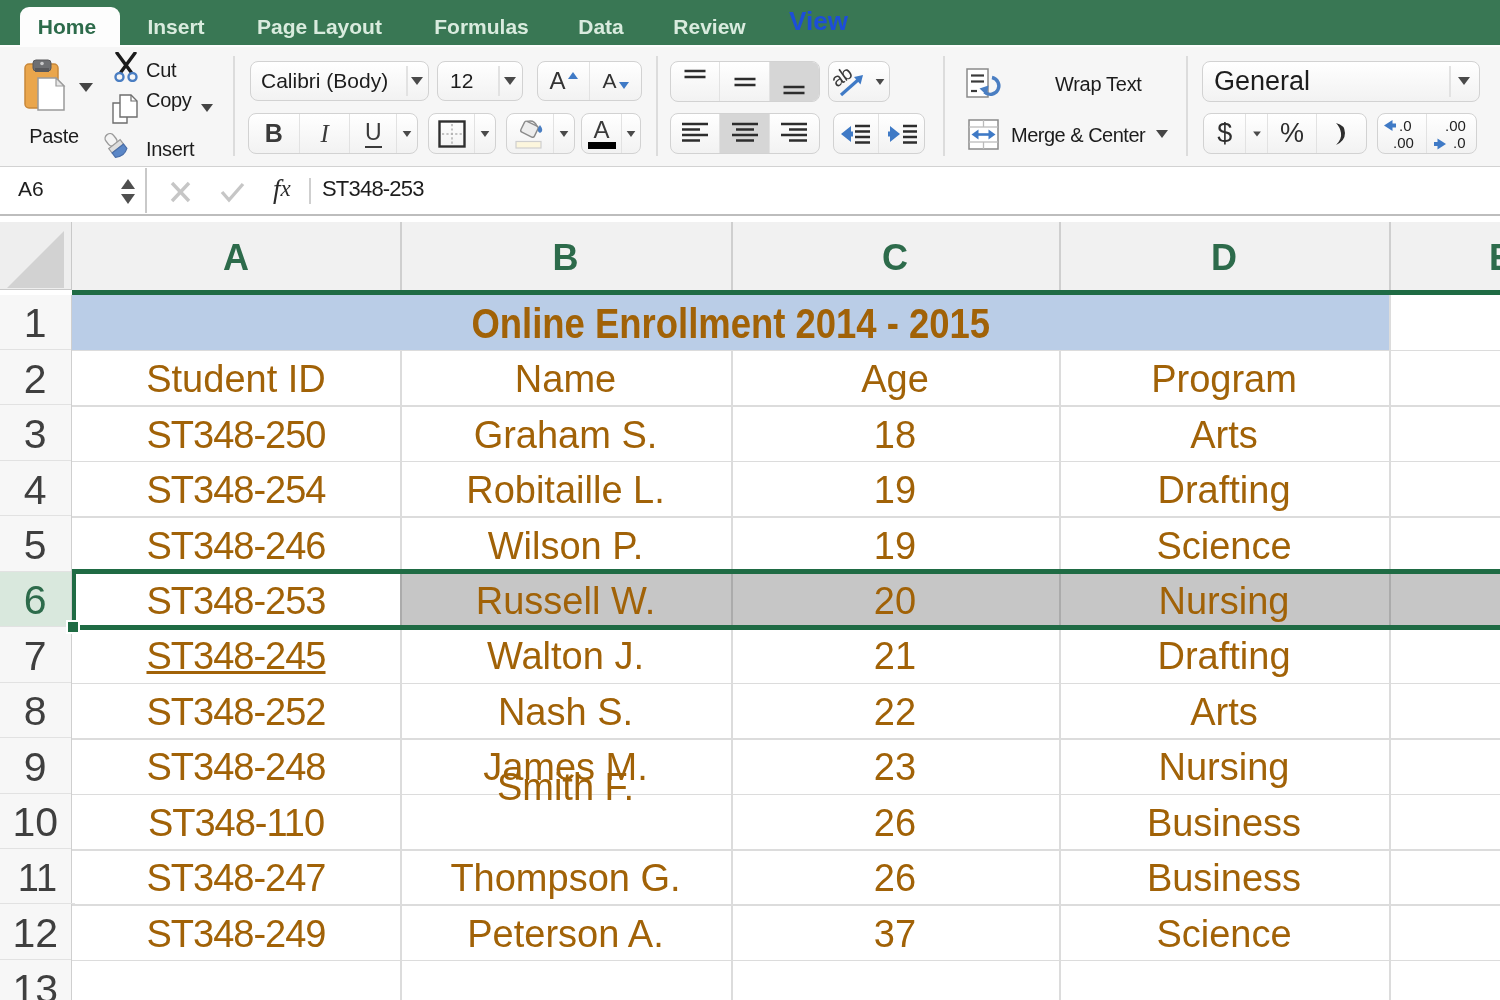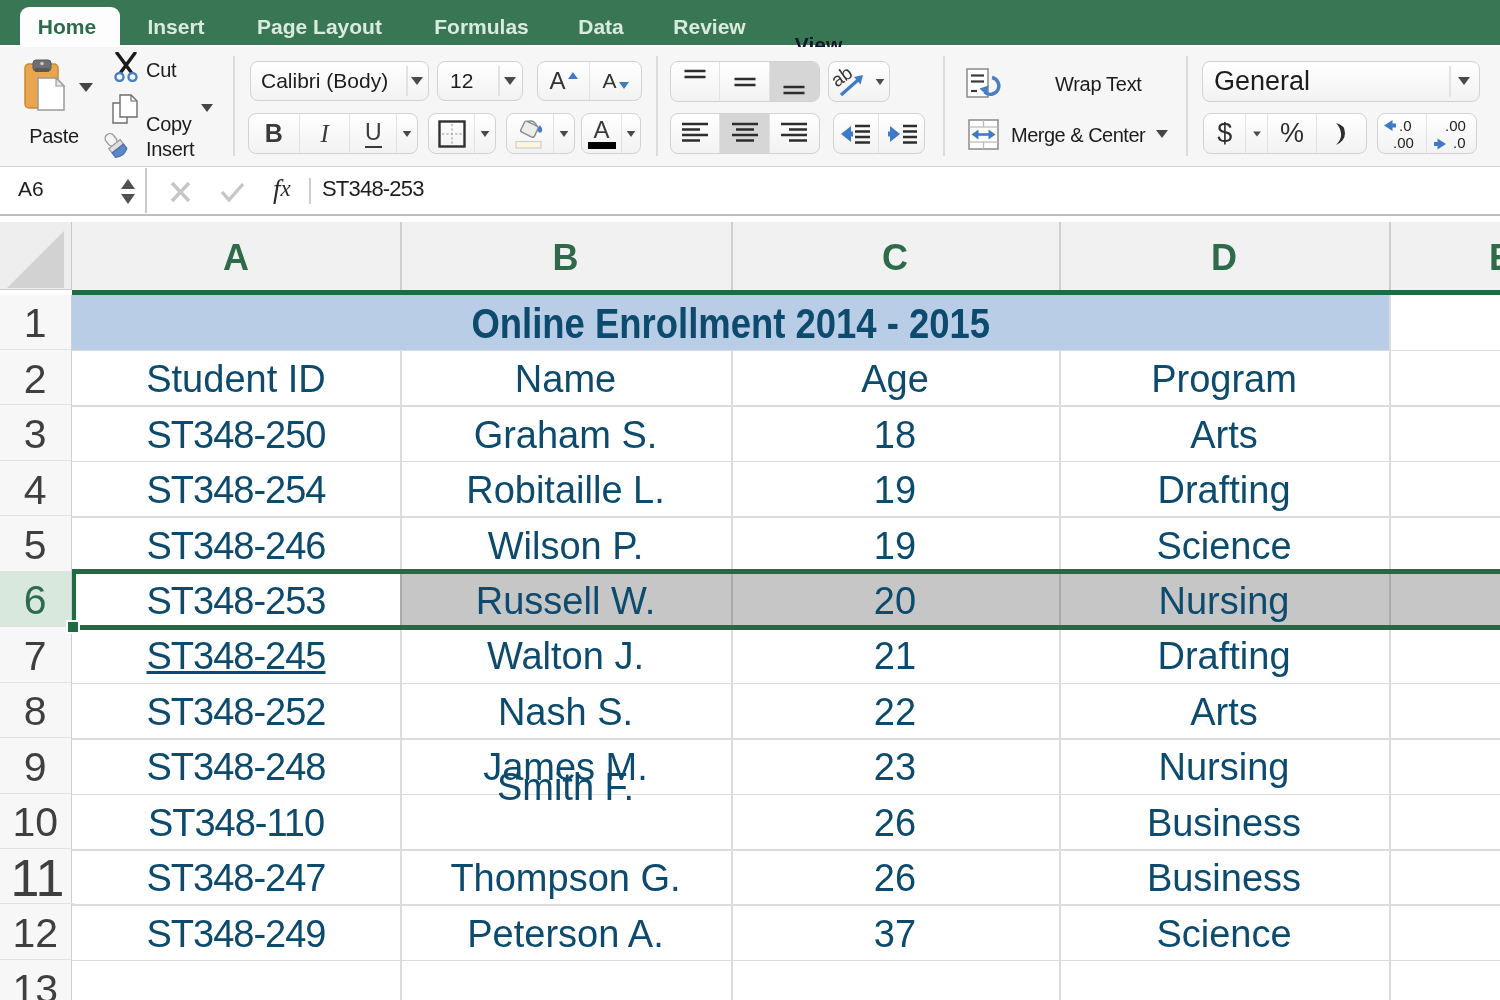--- a/index.html
+++ b/index.html
@@ -2,35 +2,35 @@
 <html><head><meta charset="utf-8"><style>
 *{margin:0;padding:0;box-sizing:border-box}
 html,body{width:1500px;height:1000px;overflow:hidden;background:#fff;
  font-family:"Liberation Sans",sans-serif;}
 .a{position:absolute}
 .btn{position:absolute;background:linear-gradient(#ffffff,#f2f2f2);border:1.5px solid #d2d2d2;border-radius:8px}
 .seg{position:absolute;display:flex;background:linear-gradient(#ffffff,#f2f2f2);border:1.5px solid #d2d2d2;border-radius:8px;overflow:hidden}
 .seg>div{display:flex;align-items:center;justify-content:center;border-right:1.5px solid #e2e2e2;height:100%}
 .seg>div:last-child{border-right:none}
 .sel{background:#d6d6d6}
-.cellv{position:absolute;display:flex;align-items:center;justify-content:center;color:#0c4a6e;font-size:38px;white-space:nowrap;padding-top:4px}
+.cellv{position:absolute;display:flex;align-items:center;justify-content:center;color:#a16207;font-size:38px;white-space:nowrap;padding-top:4px}
 .car{width:0;height:0;border-left:6px solid transparent;border-right:6px solid transparent;border-top:8px solid #4a4a4a}
 .rlab{position:absolute;color:#1c1c1c;font-size:20px;letter-spacing:-0.3px}
 </style></head><body>
 
 <div class="a" style="left:0;top:0;width:1500px;height:44.5px;background:#397754"></div>
 <div class="a" style="left:0;top:44.5px;width:1500px;height:3px;background:#fdfdfd"></div>
 <div class="a" style="left:20px;top:7px;width:100px;height:40px;background:#fdfdfd;border-radius:9px 9px 0 0"></div>
 <div class="a" style="left:-53px;top:6px;width:240px;height:41px;display:flex;align-items:center;justify-content:center;color:#2d6b4b;font-size:21px;font-weight:600">Home</div>
 <div class="a" style="left:56px;top:6px;width:240px;height:41px;display:flex;align-items:center;justify-content:center;color:#d9ebde;font-size:21px;font-weight:600">Insert</div>
 <div class="a" style="left:199.5px;top:6px;width:240px;height:41px;display:flex;align-items:center;justify-content:center;color:#d9ebde;font-size:21px;font-weight:600">Page Layout</div>
 <div class="a" style="left:361.5px;top:6px;width:240px;height:41px;display:flex;align-items:center;justify-content:center;color:#d9ebde;font-size:21px;font-weight:600">Formulas</div>
 <div class="a" style="left:481px;top:6px;width:240px;height:41px;display:flex;align-items:center;justify-content:center;color:#d9ebde;font-size:21px;font-weight:600">Data</div>
 <div class="a" style="left:589.5px;top:6px;width:240px;height:41px;display:flex;align-items:center;justify-content:center;color:#d9ebde;font-size:21px;font-weight:600">Review</div>
-<div class="a" style="left:698.5px;top:24px;width:240px;height:41px;display:flex;align-items:center;justify-content:center;color:#0f172a;font-size:21px;font-weight:600">View</div>
+<div class="a" style="left:698.5px;top:1px;width:240px;height:41px;display:flex;align-items:center;justify-content:center;color:#1d4ed8;font-size:26px;font-weight:600">View</div>
 <div class="a" style="left:0;top:47px;width:1500px;height:119.5px;background:#f6f6f6;border-bottom:1.5px solid #d2d2d2"></div>
 <div class="a" style="left:233px;top:56px;width:1.5px;height:100px;background:#dcdcdc"></div>
 <div class="a" style="left:656px;top:56px;width:1.5px;height:100px;background:#dcdcdc"></div>
 <div class="a" style="left:943px;top:56px;width:1.5px;height:100px;background:#dcdcdc"></div>
 <div class="a" style="left:1186px;top:56px;width:1.5px;height:100px;background:#dcdcdc"></div>
 <svg class="a" style="left:24px;top:57px" width="44" height="56" viewBox="0 0 44 56">
 <rect x="1" y="7" width="33" height="44" rx="4" fill="#eaa64c" stroke="#c8883a" stroke-width="1.5"></rect>
 <rect x="9" y="3" width="18" height="11" rx="3" fill="#6e6f72" stroke="#58585b" stroke-width="1"></rect>
 <circle cx="18" cy="6.5" r="1.8" fill="#c9c9cb"></circle>
 <rect x="11" y="11" width="14" height="4" fill="#58585b"></rect>
@@ -44,21 +44,21 @@
 <line x1="23" y1="1" x2="9" y2="20" stroke="#1b1b1b" stroke-width="3.4" stroke-linecap="round"></line>
 <circle cx="7.5" cy="25" r="4.0" fill="none" stroke="#4a7ec2" stroke-width="2.4"></circle>
 <circle cx="20.5" cy="25" r="4.0" fill="none" stroke="#4a7ec2" stroke-width="2.4"></circle>
 </svg>
 <div class="a rlab" style="left:146px;top:59px">Cut</div>
 <svg class="a" style="left:112px;top:94px" width="26" height="30" viewBox="0 0 26 30">
 <path d="M1 9 h14 v20 h-14 z" fill="#fff" stroke="#6e6e6e" stroke-width="1.4"></path>
 <path d="M8 1 h11 l6 6 v16 h-17 z" fill="#fff" stroke="#6e6e6e" stroke-width="1.4"></path>
 <path d="M19 1 v6 h6" fill="none" stroke="#6e6e6e" stroke-width="1.2"></path>
 </svg>
-<div class="a rlab" style="left:146px;top:113px">Copy</div>
+<div class="a rlab" style="left:146px;top:89px">Copy</div>
 <div class="a" style="left:201px;top:104px;width:0;height:0;border-left:6px solid transparent;border-right:6px solid transparent;border-top:8px solid #454545"></div>
 <svg class="a" style="left:104px;top:131px" width="42" height="32" viewBox="0 0 42 32">
 <g transform="rotate(-38 17 22)">
 <rect x="12.5" y="-1" width="9.5" height="13" rx="4.5" fill="#f4f4f4" stroke="#9a9a9a" stroke-width="1.4"></rect>
 <rect x="10" y="11" width="14.5" height="5.5" fill="#dedede" stroke="#9a9a9a" stroke-width="1.2"></rect>
 <path d="M10 16.5 h14.5 v5.5 q-7.2 5 -14.5 0 z" fill="#5b87c7" stroke="#4a6ea8" stroke-width="1.2"></path>
 </g>
   </svg>
 <div class="a rlab" style="left:146px;top:138px">Insert</div>
 <div class="btn" style="left:250px;top:61px;width:179px;height:40px"></div>
@@ -289,21 +289,21 @@
 <div class="a" style="left:0;top:294.5px;width:70.5px;height:55.45px;border-bottom:1.5px solid #e2e2e2;display:flex;align-items:center;justify-content:center;color:#3f3f3f;font-size:41px;padding-top:4px">1</div>
 <div class="a" style="left:0;top:349.95px;width:70.5px;height:55.45px;border-bottom:1.5px solid #e2e2e2;display:flex;align-items:center;justify-content:center;color:#3f3f3f;font-size:41px;padding-top:4px">2</div>
 <div class="a" style="left:0;top:405.4px;width:70.5px;height:55.45px;border-bottom:1.5px solid #e2e2e2;display:flex;align-items:center;justify-content:center;color:#3f3f3f;font-size:41px;padding-top:4px">3</div>
 <div class="a" style="left:0;top:460.85px;width:70.5px;height:55.45px;border-bottom:1.5px solid #e2e2e2;display:flex;align-items:center;justify-content:center;color:#3f3f3f;font-size:41px;padding-top:4px">4</div>
 <div class="a" style="left:0;top:516.3px;width:70.5px;height:55.45px;border-bottom:1.5px solid #e2e2e2;display:flex;align-items:center;justify-content:center;color:#3f3f3f;font-size:41px;padding-top:4px">5</div>
 <div class="a" style="left:0;top:571.75px;width:70.5px;height:55.45px;border-bottom:1.5px solid #e2e2e2;background:#d9e8dd;display:flex;align-items:center;justify-content:center;color:#2d6b4b;font-size:41px;padding-top:4px">6</div>
 <div class="a" style="left:0;top:627.2px;width:70.5px;height:55.45px;border-bottom:1.5px solid #e2e2e2;display:flex;align-items:center;justify-content:center;color:#3f3f3f;font-size:41px;padding-top:4px">7</div>
 <div class="a" style="left:0;top:682.6500000000001px;width:70.5px;height:55.45px;border-bottom:1.5px solid #e2e2e2;display:flex;align-items:center;justify-content:center;color:#3f3f3f;font-size:41px;padding-top:4px">8</div>
 <div class="a" style="left:0;top:738.1px;width:70.5px;height:55.45px;border-bottom:1.5px solid #e2e2e2;display:flex;align-items:center;justify-content:center;color:#3f3f3f;font-size:41px;padding-top:4px">9</div>
 <div class="a" style="left:0;top:793.55px;width:70.5px;height:55.45px;border-bottom:1.5px solid #e2e2e2;display:flex;align-items:center;justify-content:center;color:#3f3f3f;font-size:41px;padding-top:4px">10</div>
-<div class="a" style="left:0;top:849.0px;width:75px;height:55.45px;border-bottom:1.5px solid #e2e2e2;display:flex;align-items:center;justify-content:center;color:#3f3f3f;font-size:52px;padding-top:4px">11</div>
+<div class="a" style="left:0;top:849.0px;width:75px;height:55.45px;border-bottom:1.5px solid #e2e2e2;display:flex;align-items:center;justify-content:center;color:#3f3f3f;font-size:38px;padding-top:4px">11</div>
 <div class="a" style="left:0;top:904.45px;width:70.5px;height:55.45px;border-bottom:1.5px solid #e2e2e2;display:flex;align-items:center;justify-content:center;color:#3f3f3f;font-size:41px;padding-top:4px">12</div>
 <div class="a" style="left:0;top:959.9000000000001px;width:70.5px;height:55.45px;border-bottom:1.5px solid #e2e2e2;display:flex;align-items:center;justify-content:center;color:#3f3f3f;font-size:41px;padding-top:4px">13</div>
 <div class="a" style="left:400px;top:294.5px;width:1.5px;height:705.5px;background:#dcdcdc"></div>
 <div class="a" style="left:731px;top:294.5px;width:1.5px;height:705.5px;background:#dcdcdc"></div>
 <div class="a" style="left:1059px;top:294.5px;width:1.5px;height:705.5px;background:#dcdcdc"></div>
 <div class="a" style="left:1389px;top:294.5px;width:1.5px;height:705.5px;background:#dcdcdc"></div>
 <div class="a" style="left:72px;top:349.95px;width:1428px;height:1.5px;background:#dcdcdc"></div>
 <div class="a" style="left:72px;top:405.4px;width:1428px;height:1.5px;background:#dcdcdc"></div>
 <div class="a" style="left:72px;top:460.85px;width:1428px;height:1.5px;background:#dcdcdc"></div>
 <div class="a" style="left:72px;top:516.3px;width:1428px;height:1.5px;background:#dcdcdc"></div>

